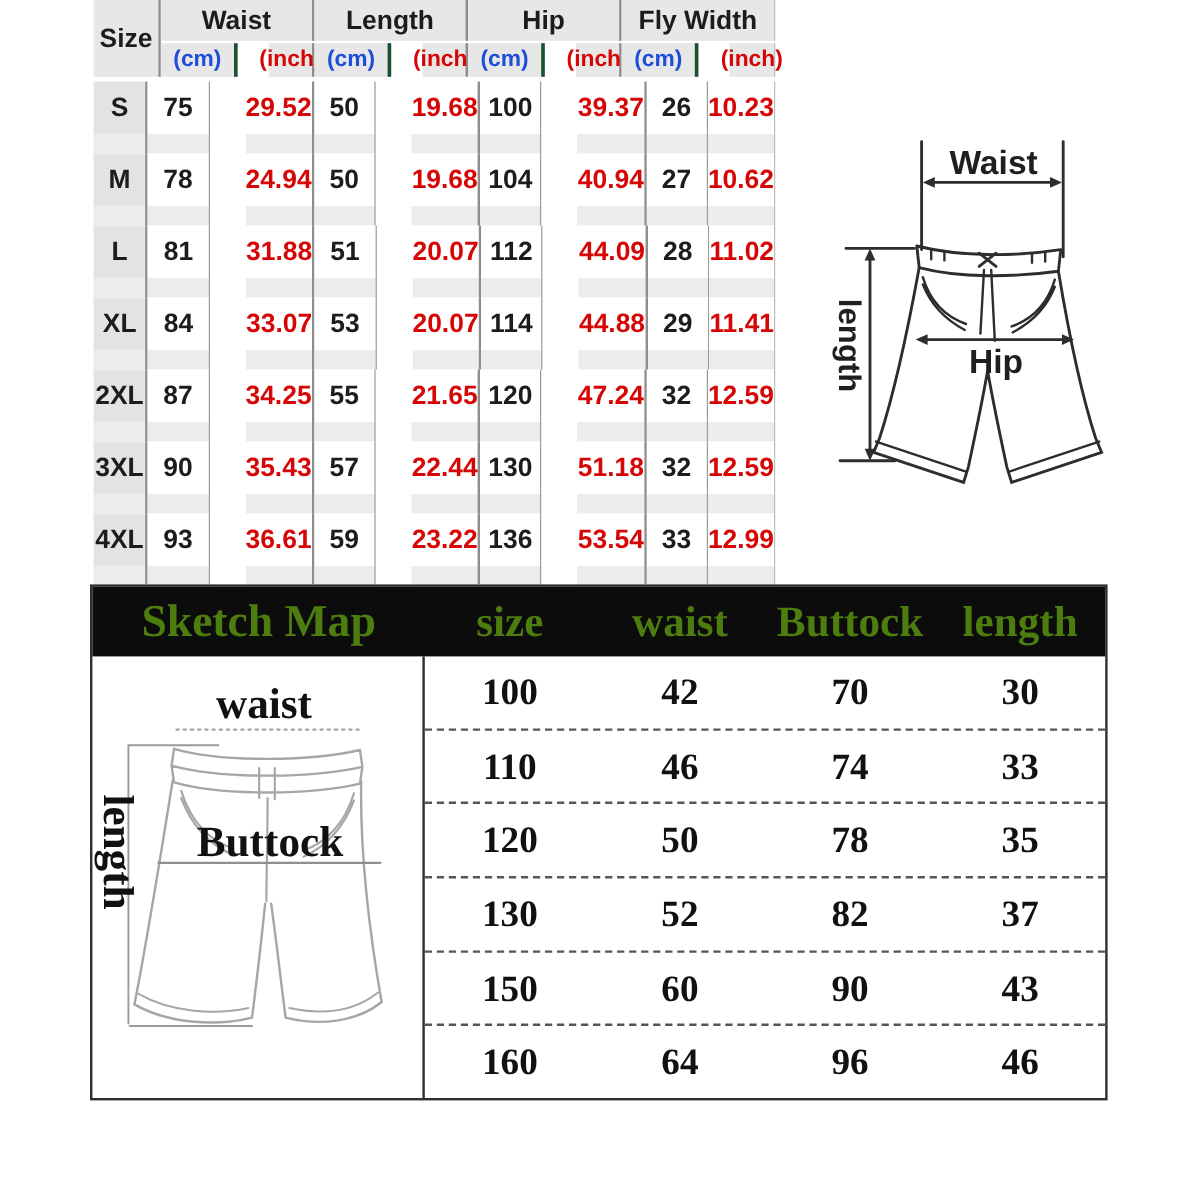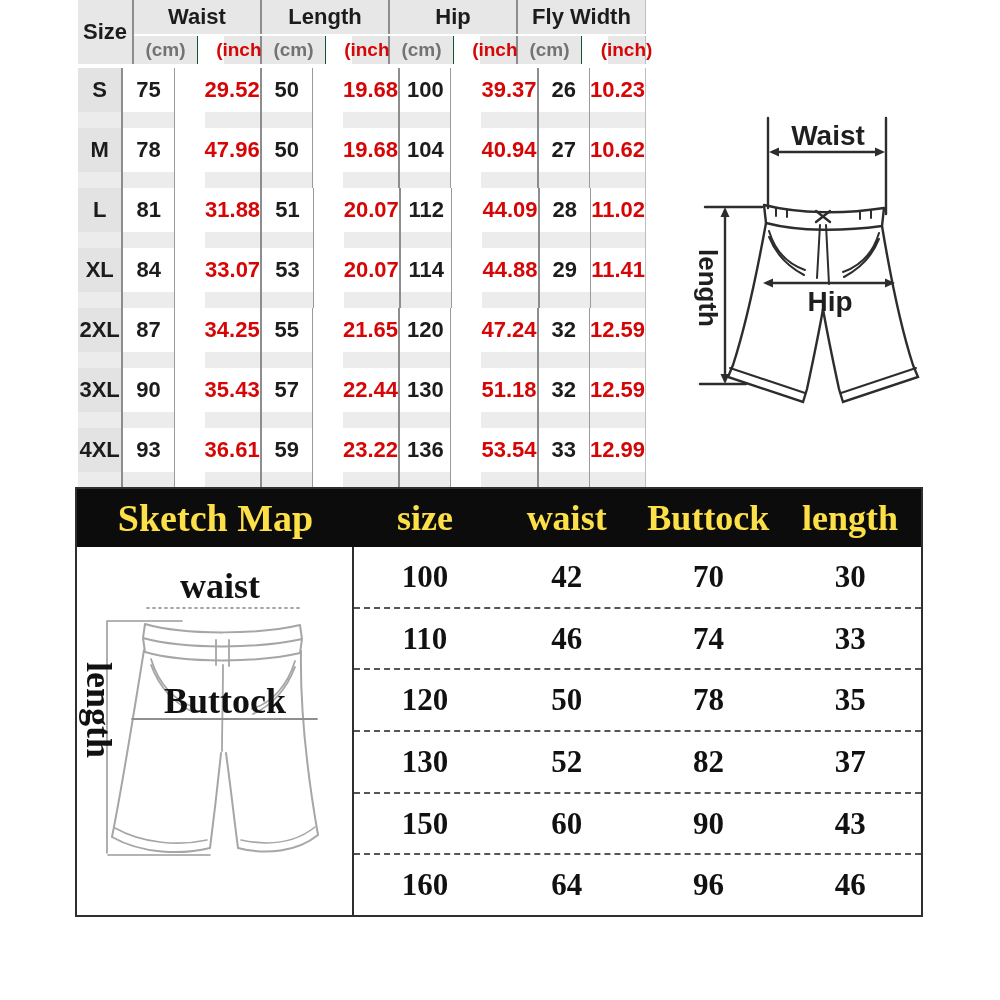--- a/index.html
+++ b/index.html
@@ -8,21 +8,21 @@
 
   
   .top-table { position:absolute; left:78px; top:0; width:568px; }
   .tt-head { display:grid; grid-template-columns:56px repeat(8,64px); grid-template-rows:34px 2px 28px 4px; background:#fff; }
   .tt-size { grid-column:1; grid-row:1/4; background:#e7e7e7; display:flex; align-items:center; justify-content:center;
              font-weight:bold; font-size:22px; color:#1c1c1c; border-right:2px solid #8d8d8d; }
   .tt-group { grid-row:1; background:#e7e7e7; display:flex; align-items:center; justify-content:center;
               font-weight:bold; font-size:22px; color:#1c1c1c; border-right:2px solid #8d8d8d; }
   .tt-group.g4 { border-right:1px solid #bdbdbd; }
   .tt-unit { grid-row:3; background:#e7e7e7; display:flex; align-items:center; justify-content:center;
-             font-weight:bold; font-size:19px; color:#737373; border-right:1px solid #14532d; }
+             font-weight:bold; font-size:19px; color:#1d4ed8; border-right:3px solid #14532d; }
   .tt-unit.bnd { border-right:2px solid #8d8d8d; }
   .tt-unit.last { border-right:1px solid #bdbdbd; }
   .tt-unit.inch { color:#d60606;margin-left:26px; }
   .tt-row { display:flex; height:60px; }
   .tc { width:64px; height:60px; line-height:44px; text-align:center; font-weight:bold; font-size:22px; color:#1c1c1c;
         border-right:1px solid #9a9a9a; background:linear-gradient(to bottom,#ffffff 44px,#ececec 44px); box-sizing:border-box; }
   .tc.bnd { border-right:2px solid #8d8d8d;margin-left:30px; }
   .tc.last { border-right:1px solid #bdbdbd; }
   .tc.size { width:56px; background:linear-gradient(to bottom,#e3e3e3 44px,#ececec 44px); border-right:2px solid #8d8d8d; }
   .tc.red { color:#d60606; }
@@ -31,21 +31,21 @@
   .top-sketch { position:absolute; left:670px; top:84px; width:310px; height:340px; }
   .top-sketch svg { position:absolute; left:0; top:0; }
   .ts-label { position:absolute; font-weight:bold; color:#1f1f1f; text-align:center; }
   .ts-waist { left:98px; top:36px; width:120px; font-size:28px; }
   .ts-length { left:-27px; top:189px; width:130px; height:30px; font-size:26px; transform:rotate(90deg); }
   .ts-hip { left:120px; top:202px; width:80px; font-size:28px; }
 
   
   .bottom-box { position:absolute; left:75px; top:487px; width:844px; border:2px solid #2f2f2f; background:#fff;
                 font-family:"Liberation Serif", serif; }
-  .bb-header { height:58px; background:#0c0c0c; display:flex; align-items:center; color:#fde047; font-weight:bold; }
+  .bb-header { height:58px; background:#0c0c0c; display:flex; align-items:center; color:#4d7c0f; font-weight:bold; }
   .bbh-sketch { width:277px; text-align:center; font-size:38px; }
   .bbh-col { flex:1; text-align:center; font-size:36px; }
   .bb-body { position:relative; height:368px; }
   .bb-sketch { position:absolute; left:0; top:0; width:275px; height:368px; border-right:2px solid #2f2f2f; }
   .bs-label { position:absolute; font-weight:bold; color:#111; text-align:center; }
   .bs-waist { left:58px; top:18px; width:170px; font-size:36px; }
   .bs-length { left:-52px; top:143px; width:150px; height:40px; font-size:36px; transform:rotate(90deg); }
   .bs-buttock { left:53px; top:133px; width:190px; font-size:36px; }
   .bb-table { position:absolute; left:277px; top:0; right:0; bottom:0; display:flex; flex-direction:column; }
   .bt-row { flex:1; display:flex; align-items:center; border-bottom:2px dashed #555; }
@@ -84,21 +84,21 @@
       <div class="tc">50</div>
       <div class="tc red bnd">19.68</div>
       <div class="tc">100</div>
       <div class="tc red bnd">39.37</div>
       <div class="tc">26</div>
       <div class="tc red last">10.23</div>
     </div>
     <div class="tt-row">
       <div class="tc size">M</div>
       <div class="tc">78</div>
-      <div class="tc red bnd">47.96</div>
+      <div class="tc red bnd">24.94</div>
       <div class="tc">50</div>
       <div class="tc red bnd">19.68</div>
       <div class="tc">104</div>
       <div class="tc red bnd">40.94</div>
       <div class="tc">27</div>
       <div class="tc red last">10.62</div>
     </div>
     <div class="tt-row">
       <div class="tc size">L</div>
       <div class="tc">81</div>

